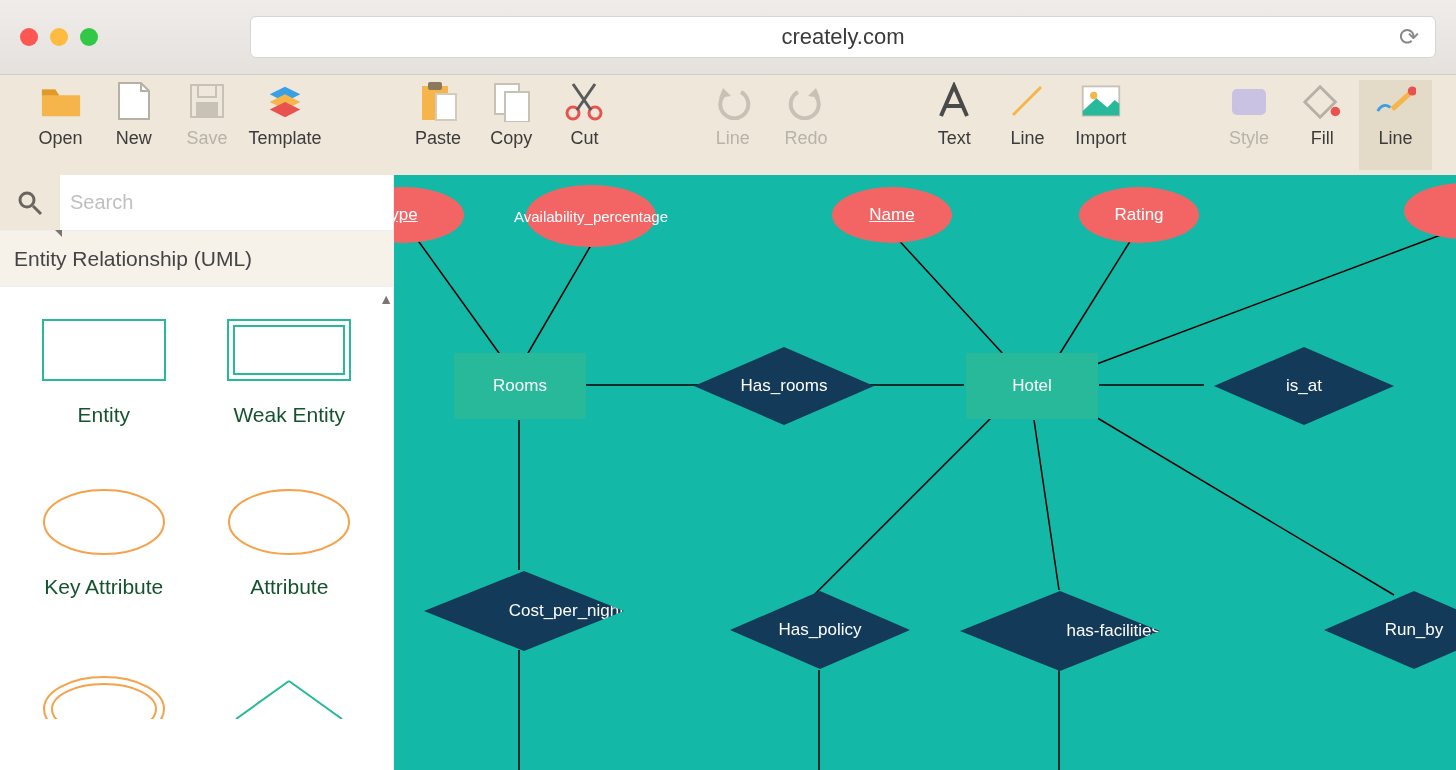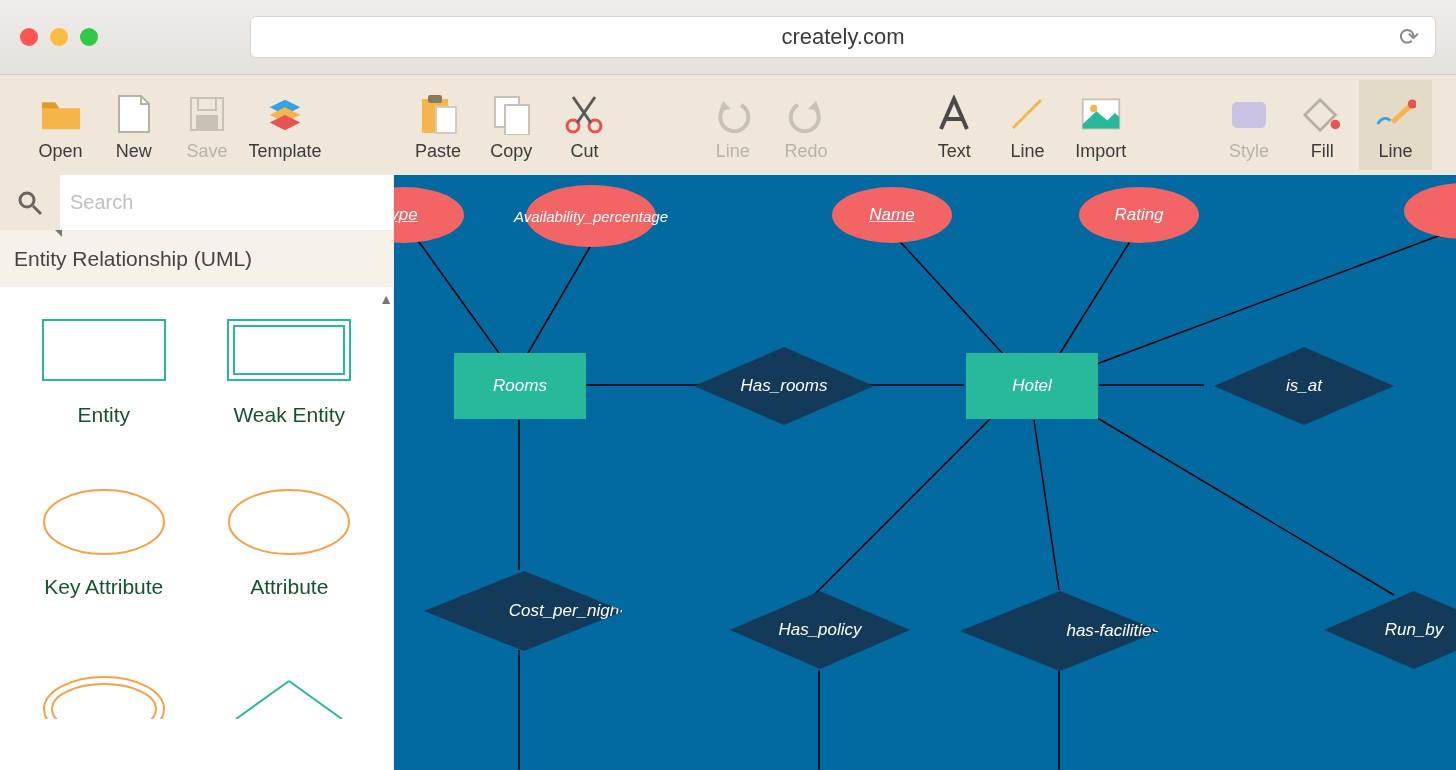--- a/index.html
+++ b/index.html
@@ -52,21 +52,20 @@
   background: #efe7da;
   display: flex;
   align-items: center;
   padding: 0 24px;
   gap: 0;
 }
 .tb-btn {
   display: flex;
   flex-direction: column;
   align-items: center;
-  justify-content: flex-end;
   width: 78px;
   height: 90px;
   cursor: pointer;
   padding-bottom: 8px;
 }
 .tb-btn.wide { width: 88px; }
 .tb-btn .lbl { font-size: 18px; color: #3b3b3b; margin-top: 6px; }
 .tb-btn.disabled .lbl { color: #b8b2a8; }
 .tb-btn.selected { background: #e4dac8; }
 .tb-gap { width: 80px; }
@@ -151,23 +150,22 @@
   right: 0;
   top: 4px;
   color: #7a7570;
   font-size: 14px;
 }
 
 
 .canvas {
   flex: 1;
   position: relative;
-  background: #0369a1;
+  background: #14b8a6;
   overflow: hidden;
-  font-style: italic;
 }
 .node {
   position: absolute;
   display: flex;
   align-items: center;
   justify-content: center;
   color: #fff;
   font-size: 17px;
 }
 .node.attr {

